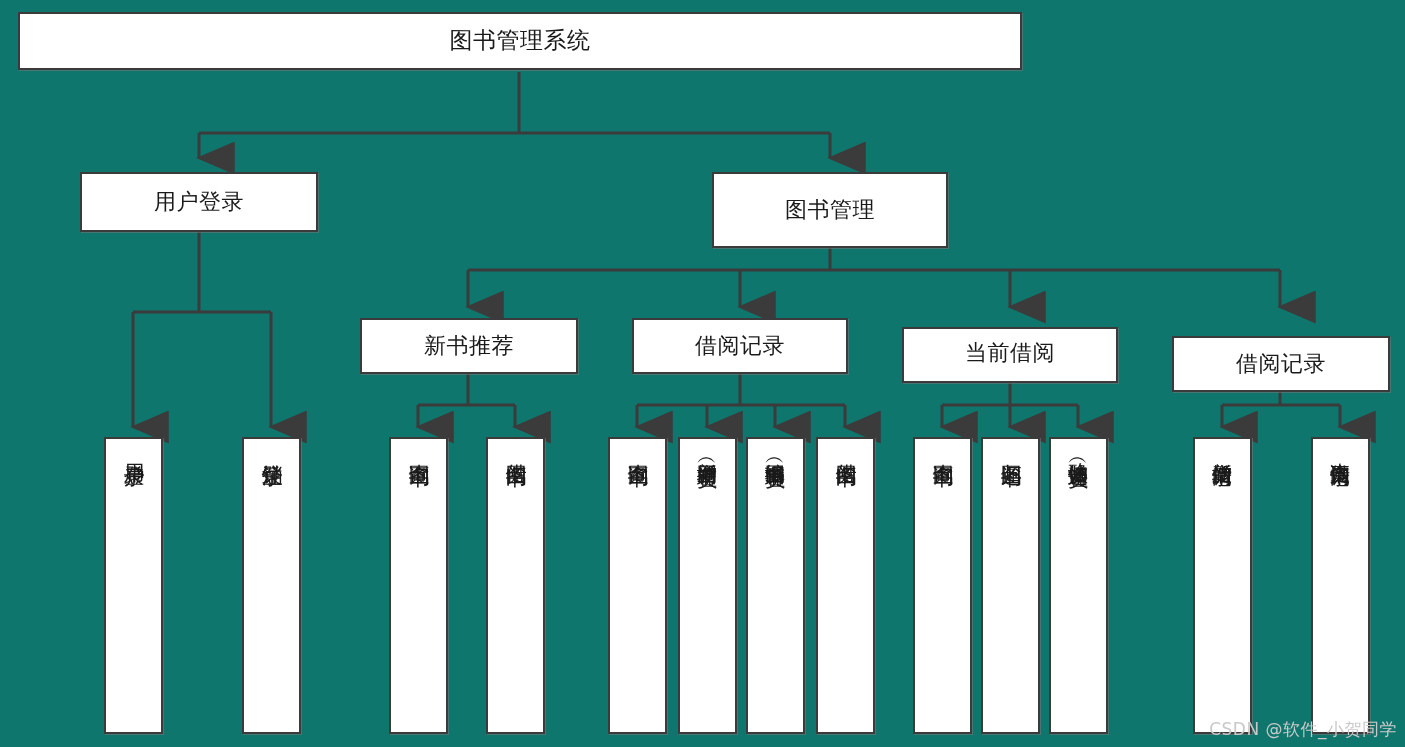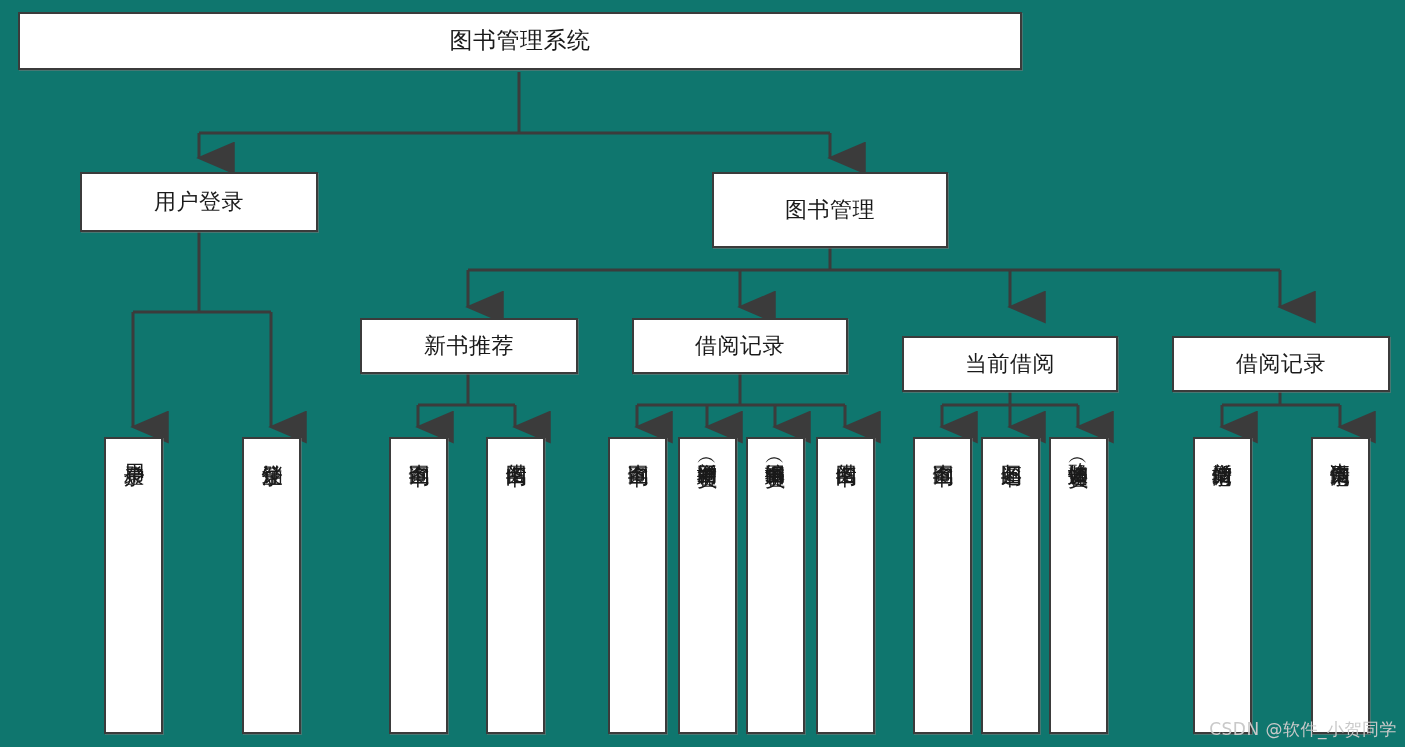--- a/index.html
+++ b/index.html
@@ -131,21 +131,21 @@
     </g>
   </svg>
 
   <div class="node horiz root" style="left:18px; top:12px; width:1004px; height:58px;">图书管理系统</div>
 
   <div class="node horiz" style="left:80px; top:172px; width:238px; height:60px;">用户登录</div>
   <div class="node horiz" style="left:712px; top:172px; width:236px; height:76px;">图书管理</div>
 
   <div class="node horiz" style="left:360px; top:318px; width:218px; height:56px;">新书推荐</div>
   <div class="node horiz" style="left:632px; top:318px; width:216px; height:56px;">借阅记录</div>
-  <div class="node horiz" style="left:902px; top:336px; width:216px; height:56px;">当前借阅</div>
+  <div class="node horiz" style="left:902px; top:327px; width:216px; height:56px;font-family:Liberation Mono, monospace;">当前借阅</div>
   <div class="node horiz" style="left:1172px; top:336px; width:218px; height:56px;">借阅记录</div>
 
   <div class="node vert" style="left:104px; top:437px; width:59px; height:297px;">
     <span class="vert-label">用户登录</span>
   </div>
   <div class="node vert" style="left:242px; top:437px; width:59px; height:297px;">
     <span class="vert-label">注销登录</span>
   </div>
 
   <div class="node vert" style="left:389px; top:437px; width:59px; height:297px;">

